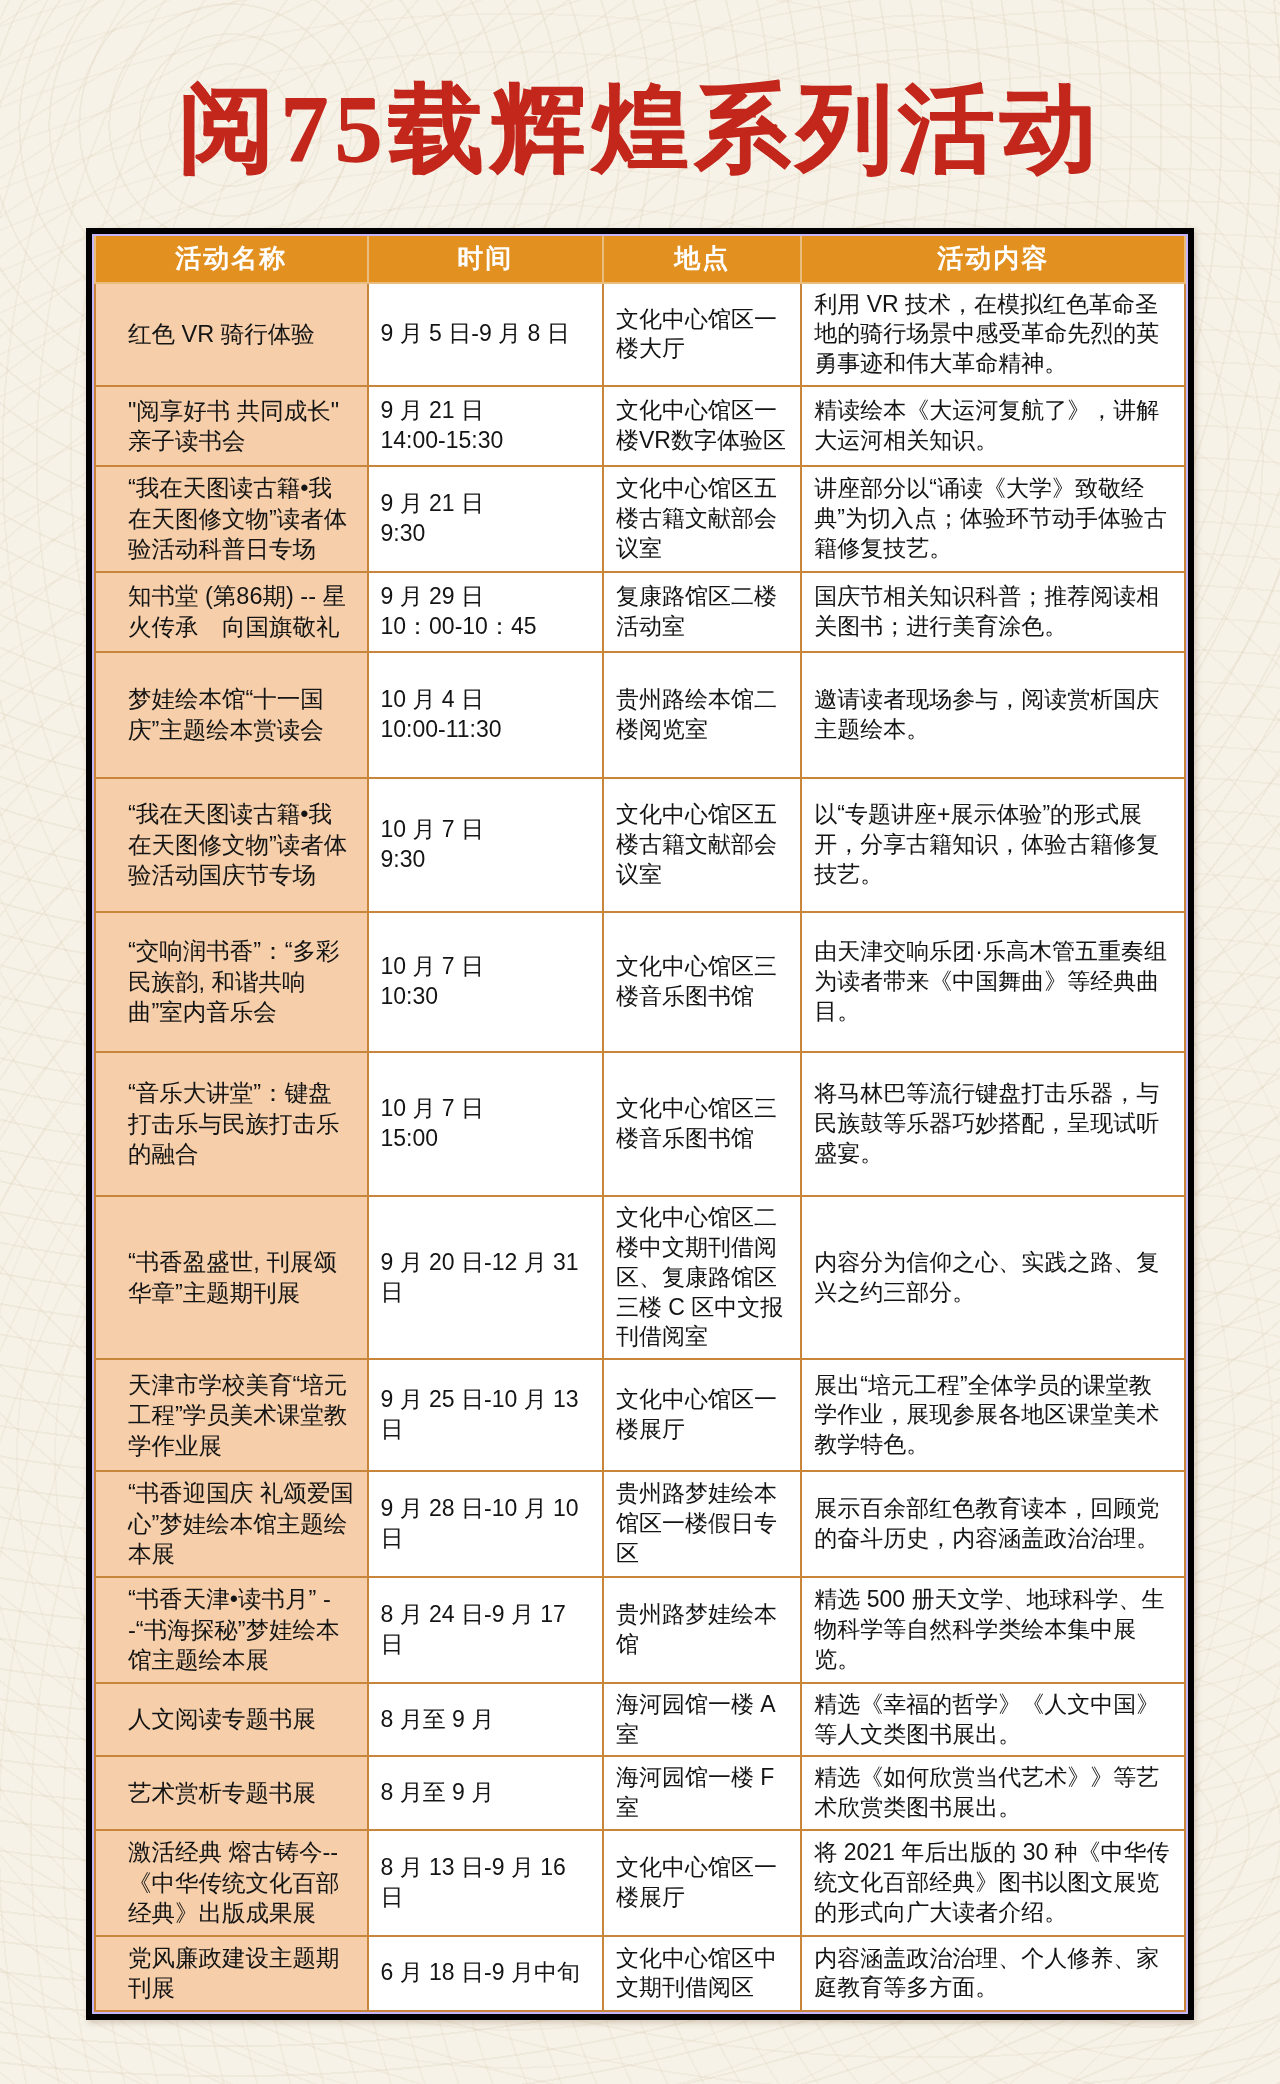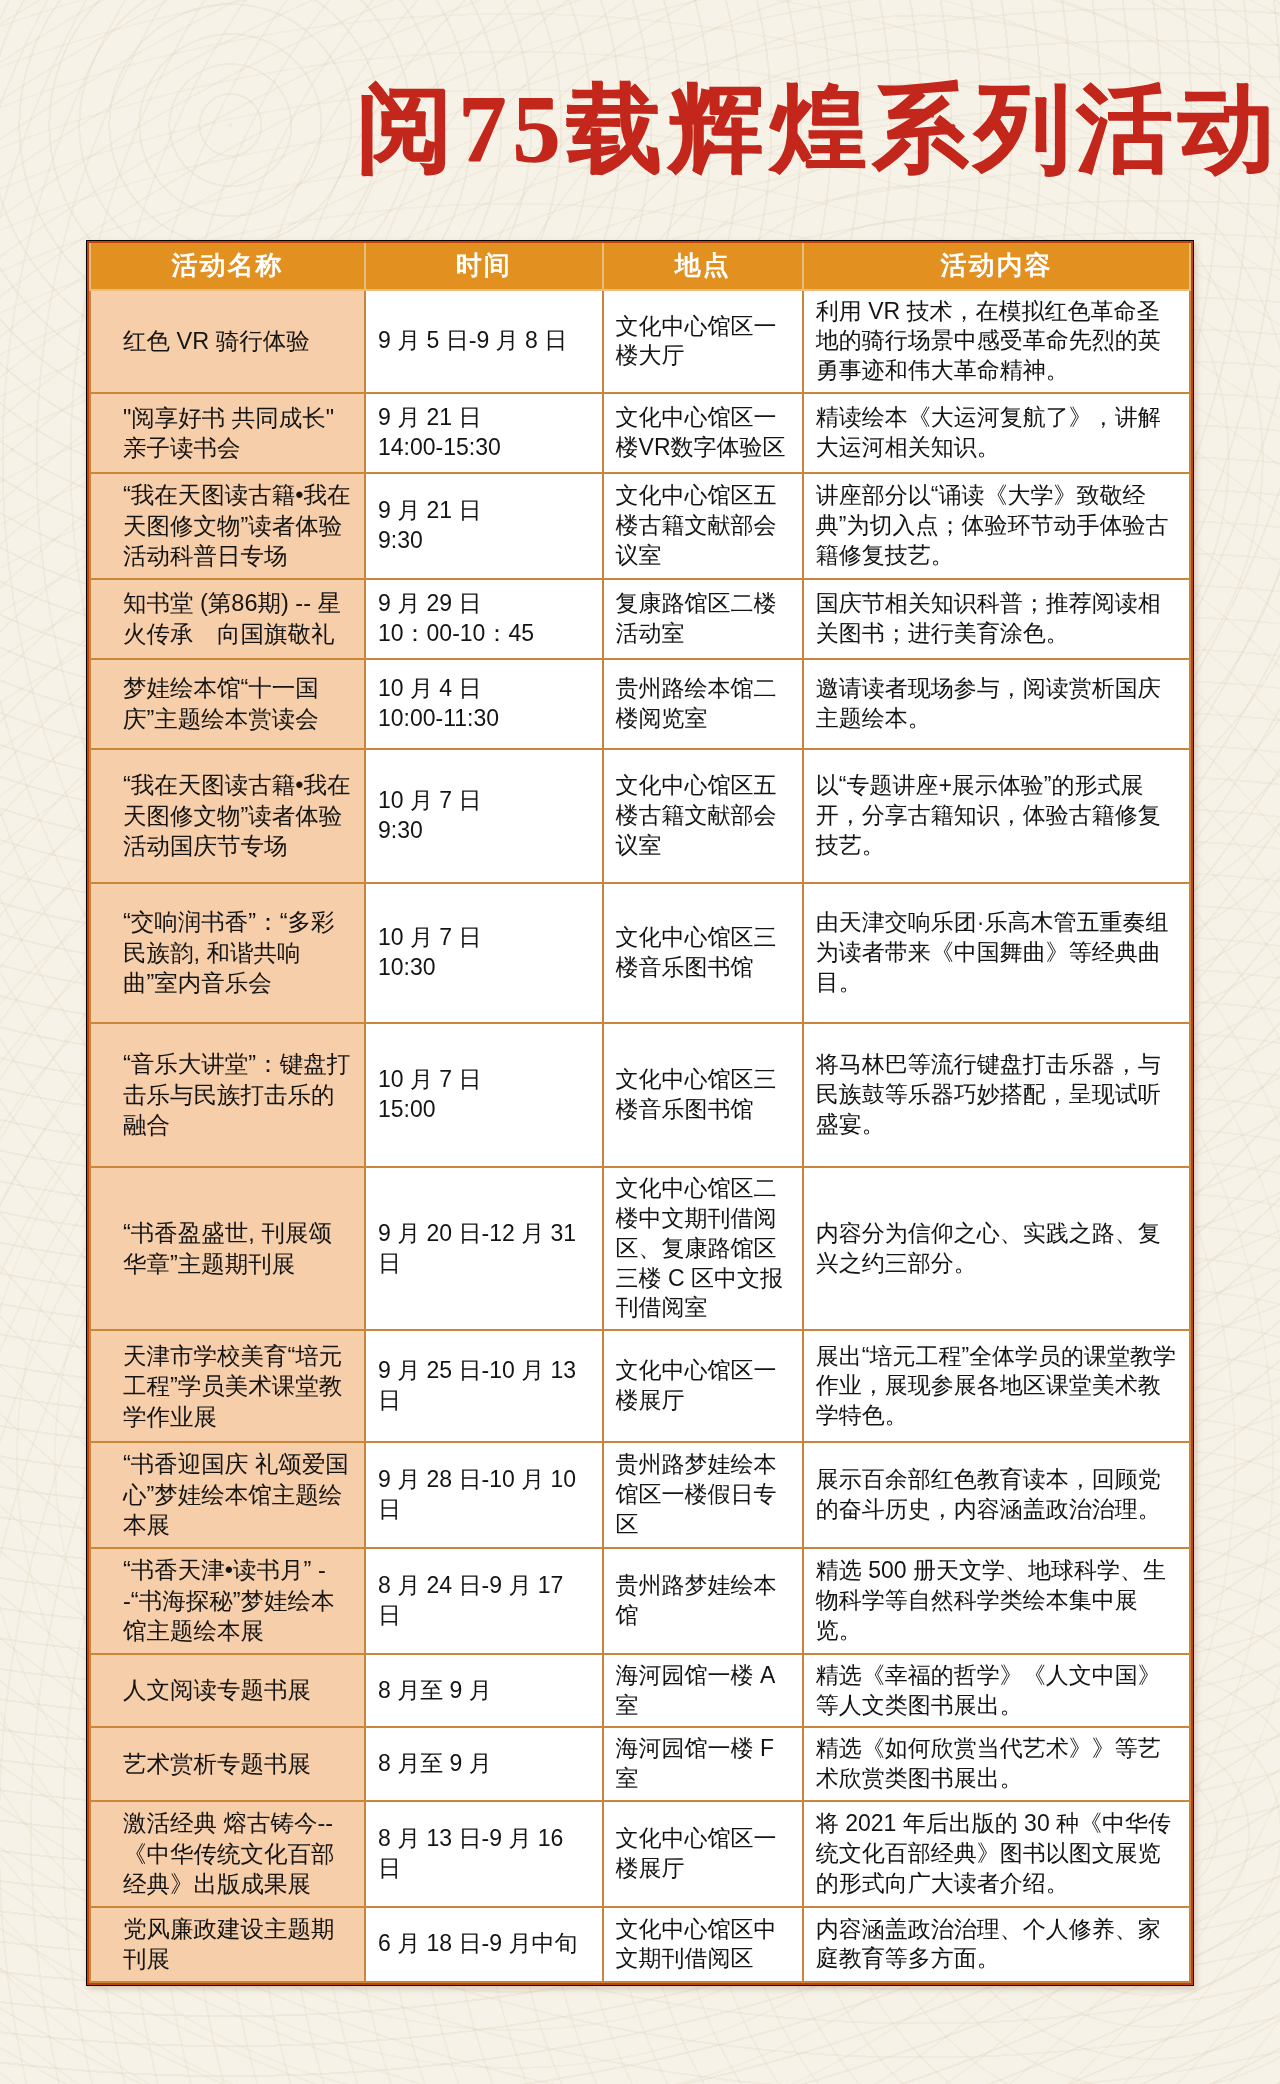--- a/index.html
+++ b/index.html
@@ -9,36 +9,36 @@
     background-image:
       repeating-radial-gradient(circle at 18% 6%, rgba(210,195,165,0.18) 0 2px, rgba(0,0,0,0) 2px 30px),
       repeating-radial-gradient(circle at 72% 22%, rgba(210,195,165,0.15) 0 2px, rgba(0,0,0,0) 2px 34px),
       repeating-radial-gradient(circle at 40% 70%, rgba(214,198,168,0.13) 0 2px, rgba(0,0,0,0) 2px 38px),
       repeating-radial-gradient(circle at 90% 88%, rgba(214,198,168,0.15) 0 2px, rgba(0,0,0,0) 2px 32px);
     font-family:"Liberation Sans", sans-serif;
     overflow:hidden;
   }
   .title{
     padding-top:76px;
-    text-align:right;
+    text-align:center;
     font-family:"Liberation Serif", serif;
     font-weight:900;
     font-size:96px;
     letter-spacing:6px;
     color:#c3261b;
     text-shadow:1px 1px 0 #c3261b;
     line-height:1.1;
   }
   .table-frame{
-    margin:58px auto 0 auto;
+    margin:46px auto 0 auto;
     width:1108px;
     box-sizing:border-box;
-    border:1px solid #000000;
+    border:6px solid #000000;
     padding:2px;
-    background:#c2410c;
+    background:#c4b5fd;
     box-shadow:2px 3px 6px rgba(120,80,40,0.25);
   }
   table{border-collapse:collapse;width:100%;table-layout:fixed;}
   col.c1{width:25.0%;} col.c2{width:21.6%;} col.c3{width:18.2%;} col.c4{width:35.2%;}
   th{
     background:#e2901f;
     color:#ffffff;
     font-size:26px;
     font-weight:bold;
     height:44px;
@@ -100,21 +100,21 @@
       <td class="place">文化中心馆区五楼古籍文献部会议室</td>
       <td class="content">讲座部分以“诵读《大学》致敬经典”为切入点；体验环节动手体验古籍修复技艺。</td>
     </tr>
     <tr style="height:80px">
       <td class="name">知书堂 (第86期) -- 星火传承　向国旗敬礼</td>
       <td class="time">9 月 29 日
 10：00-10：45</td>
       <td class="place">复康路馆区二楼活动室</td>
       <td class="content">国庆节相关知识科普；推荐阅读相关图书；进行美育涂色。</td>
     </tr>
-    <tr style="height:90px">
+    <tr style="height:126px">
       <td class="name">梦娃绘本馆“十一国庆”主题绘本赏读会</td>
       <td class="time">10 月 4 日
 10:00-11:30</td>
       <td class="place">贵州路绘本馆二楼阅览室</td>
       <td class="content">邀请读者现场参与，阅读赏析国庆主题绘本。</td>
     </tr>
     <tr style="height:134px">
       <td class="name">“我在天图读古籍•我在天图修文物”读者体验活动国庆节专场</td>
       <td class="time">10 月 7 日
 9:30</td>

